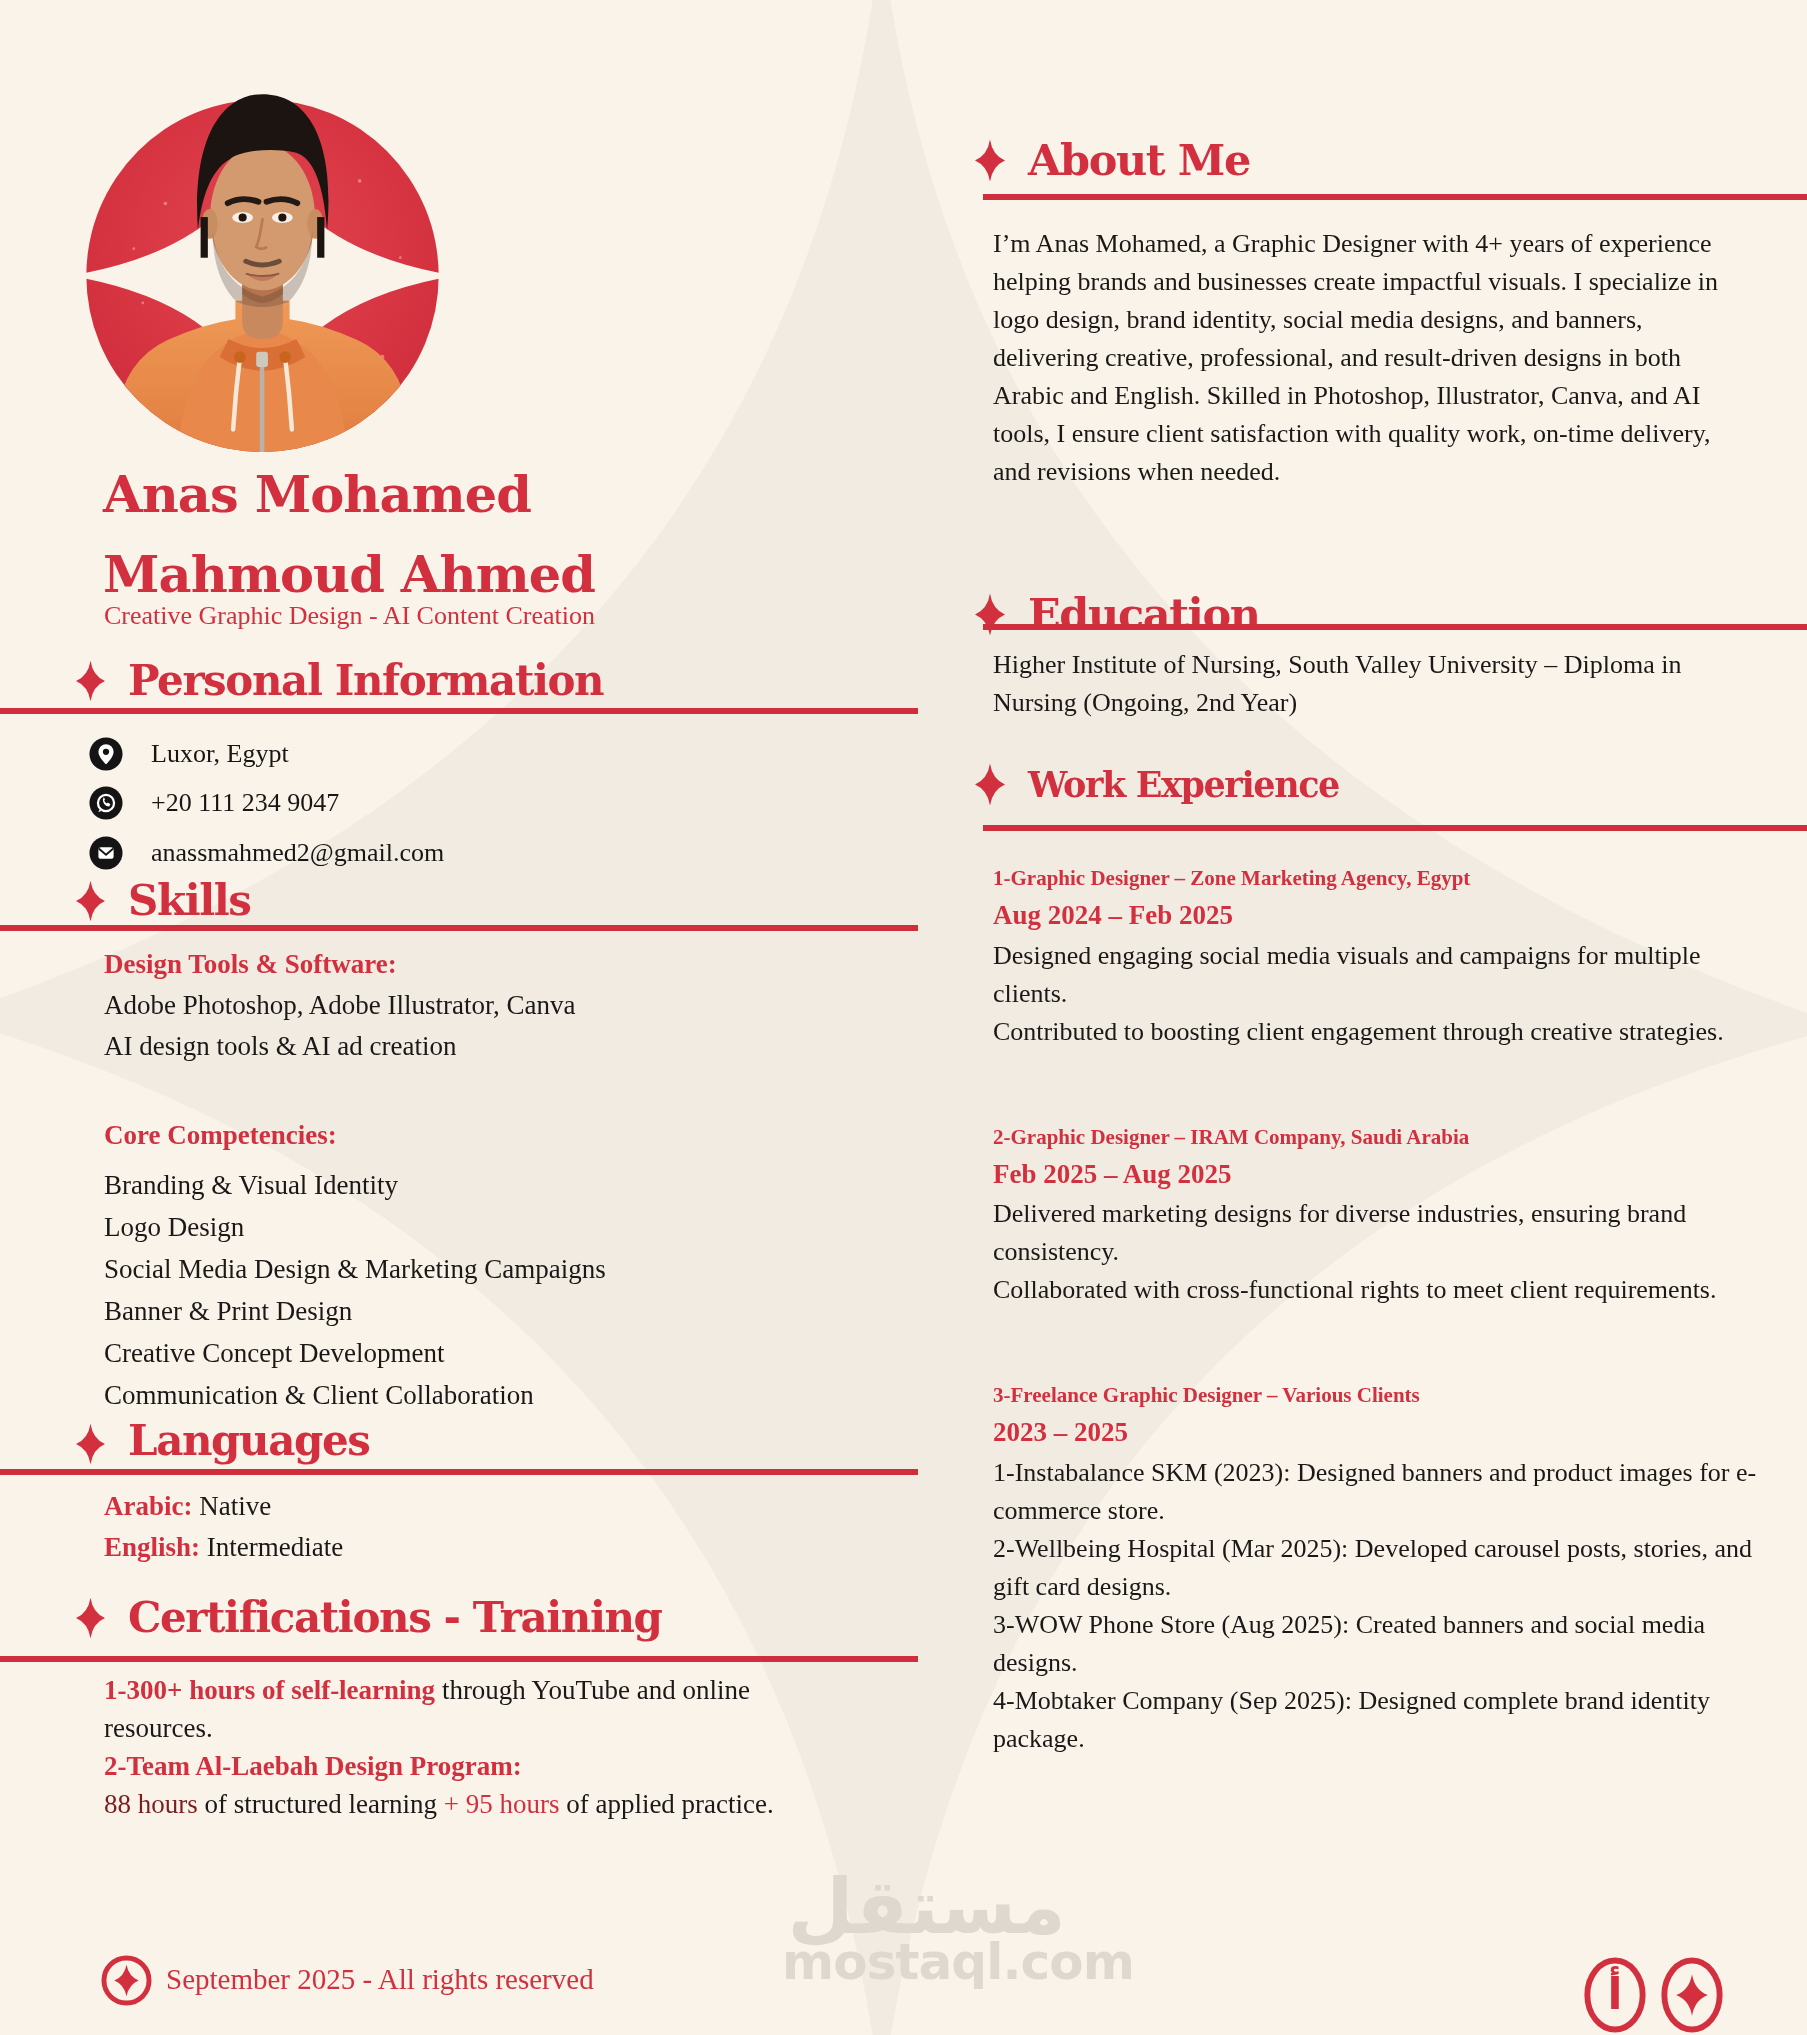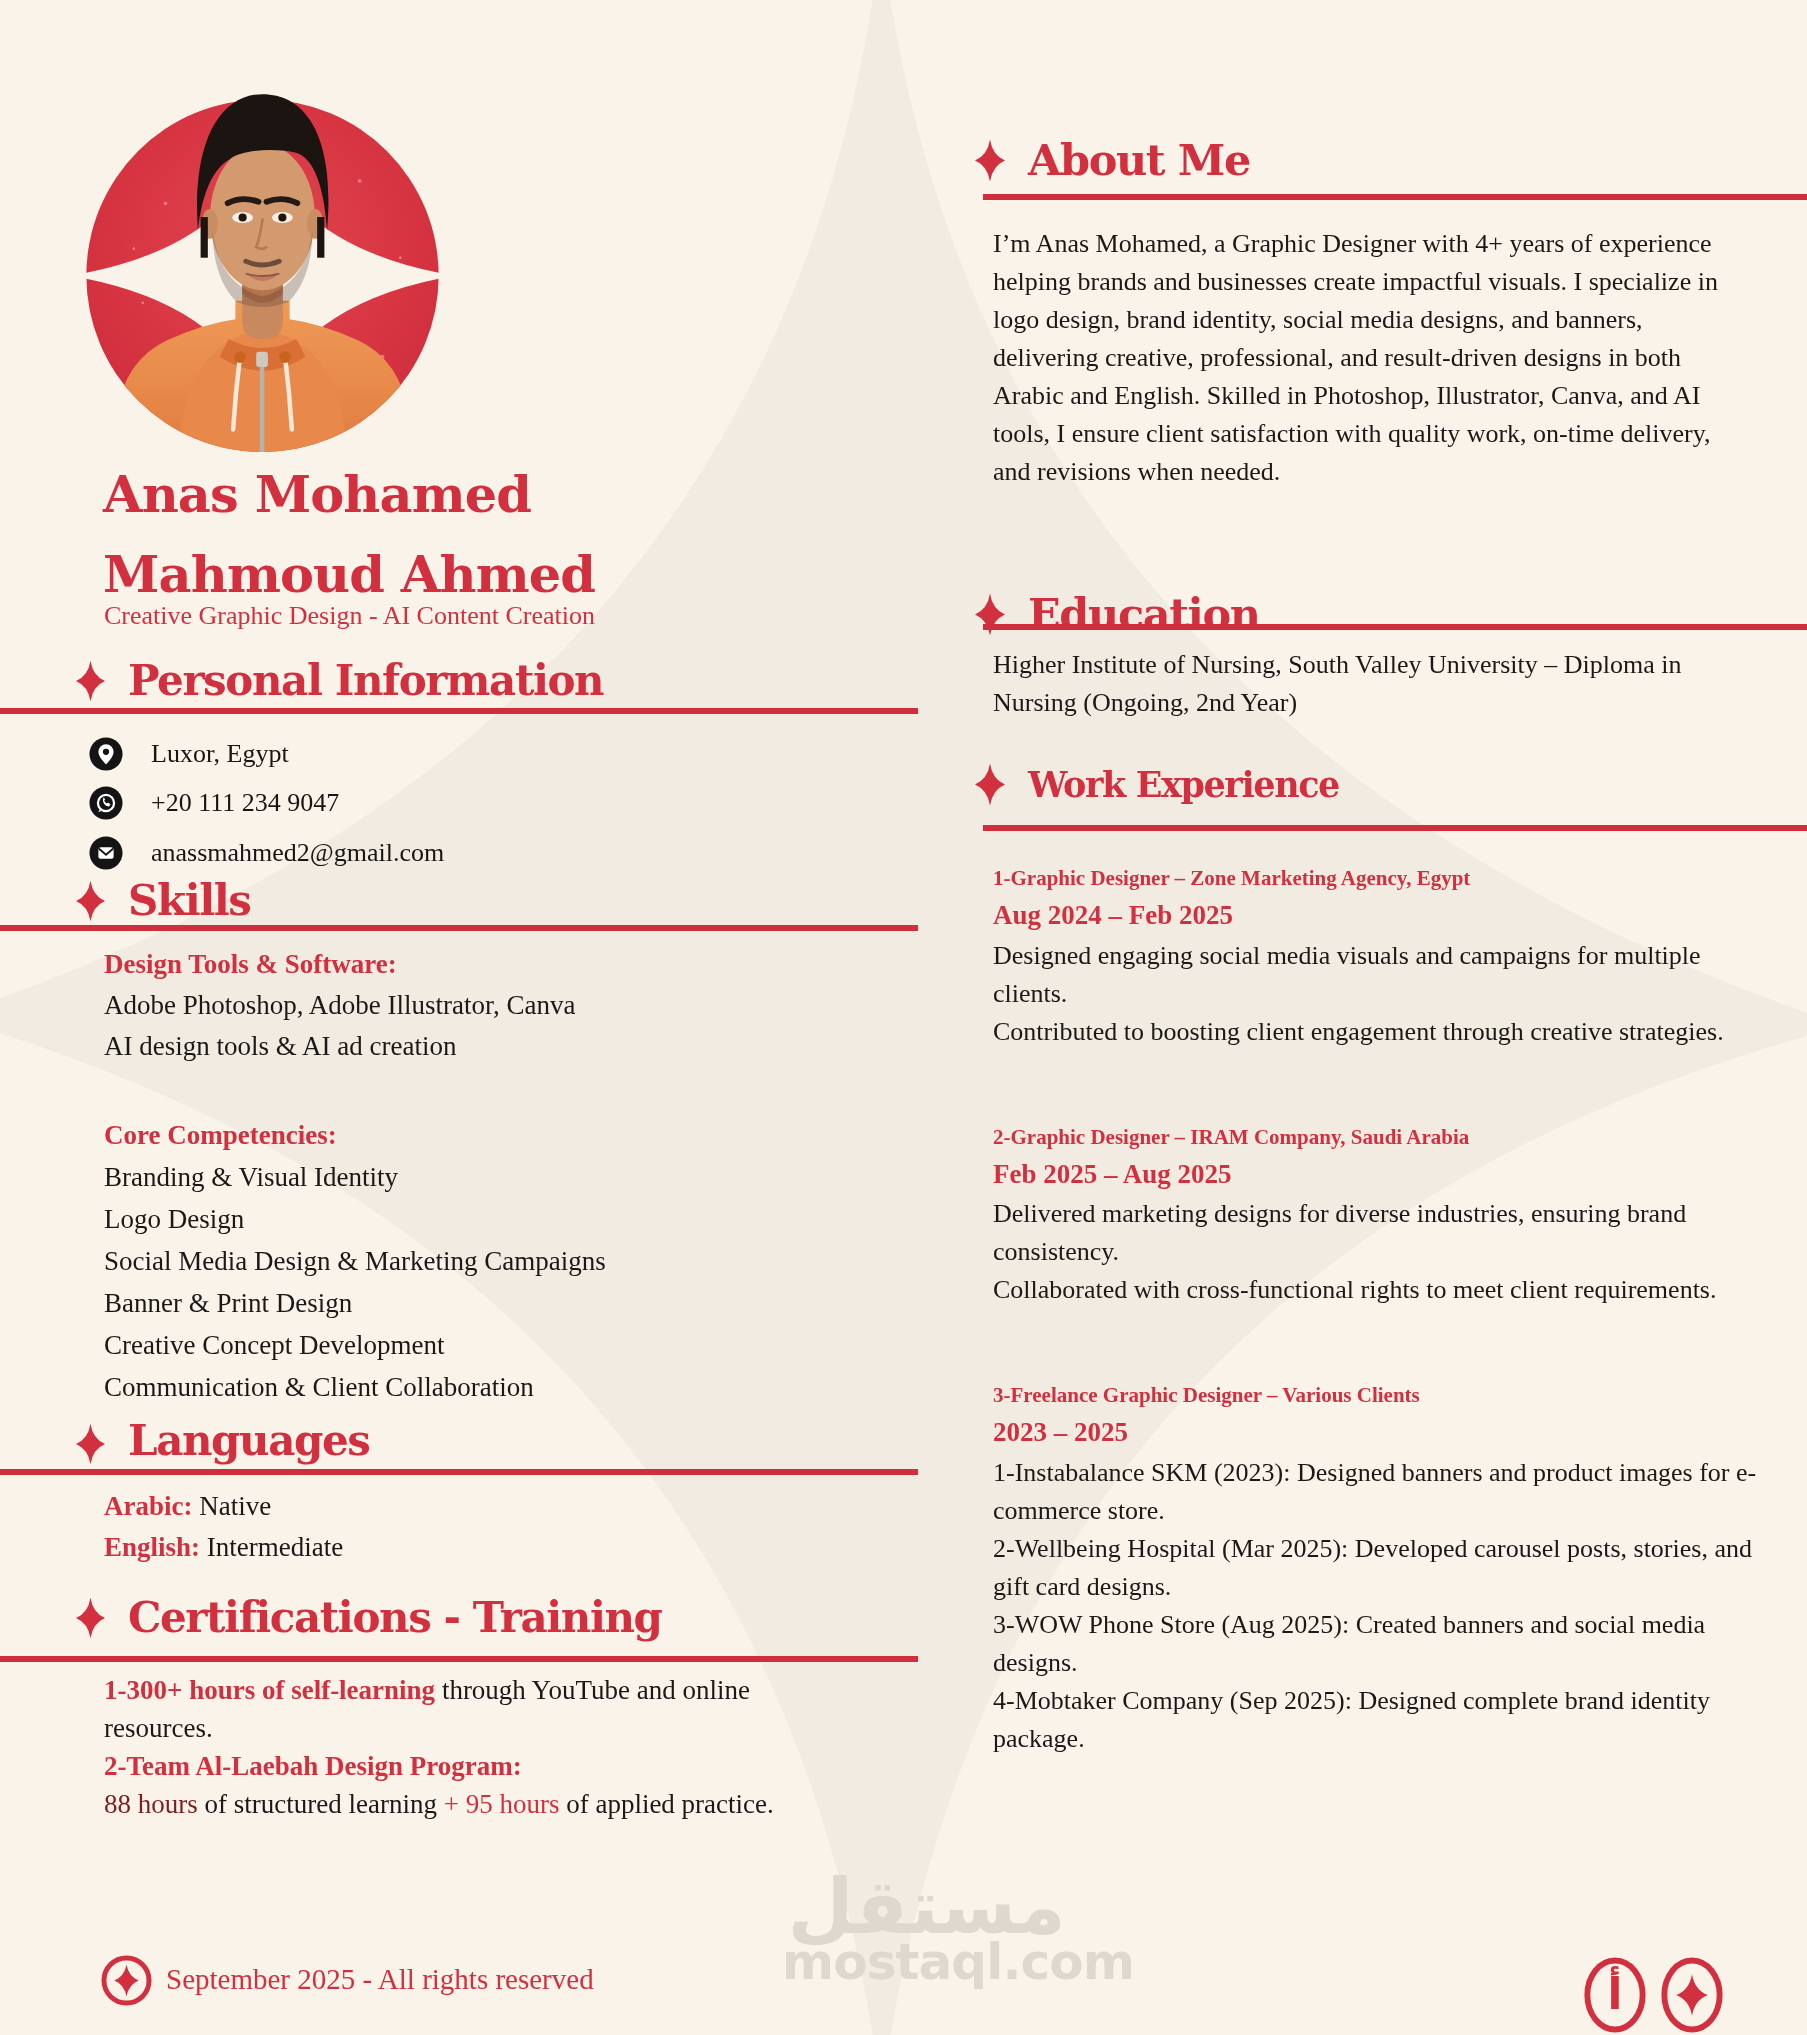--- a/index.html
+++ b/index.html
@@ -37,21 +37,21 @@
   }
   .contacts{position:absolute;left:89px;top:733px;z-index:1;}
   .contact-row{display:flex;align-items:center;height:41px;margin-bottom:8.6px;}
   .contact-icon{width:34px;height:34px;flex:0 0 auto;}
   .contact-text{margin-left:28px;font-size:26px;color:#181614;white-space:nowrap;}
 
   .body-left{font-size:27px;line-height:41px;color:#1b1917;}
   .red-label{color:#d2303e;font-weight:bold;}
   .skills-body{position:absolute;left:104px;top:944px;width:723px;z-index:1;}
   .core-label{margin-top:48px;}
-  .core-list{line-height:42px;}
+  .core-list{line-height:42px;margin-top:8px;}
   .lang-body{position:absolute;left:104px;top:1486px;z-index:1;font-size:27px;line-height:41px;}
   .cert-body{position:absolute;left:104px;top:1671px;width:705px;z-index:1;font-size:27px;line-height:38px;}
 
   
   .about-body{position:absolute;left:993px;top:225px;width:732px;font-size:26px;line-height:38px;z-index:1;}
   .edu-body{position:absolute;left:993px;top:646px;width:741px;font-size:26px;line-height:38px;z-index:1;}
   .jobs{position:absolute;left:993px;top:860px;width:768px;font-size:26px;line-height:38px;z-index:1;}
   .job{margin-bottom:68px;}
   .job-title{color:#d2303e;font-weight:bold;font-size:21px;line-height:37px;}
   .job-dates{color:#d2303e;font-weight:bold;font-size:27px;line-height:37px;margin-bottom:2.7px;}

